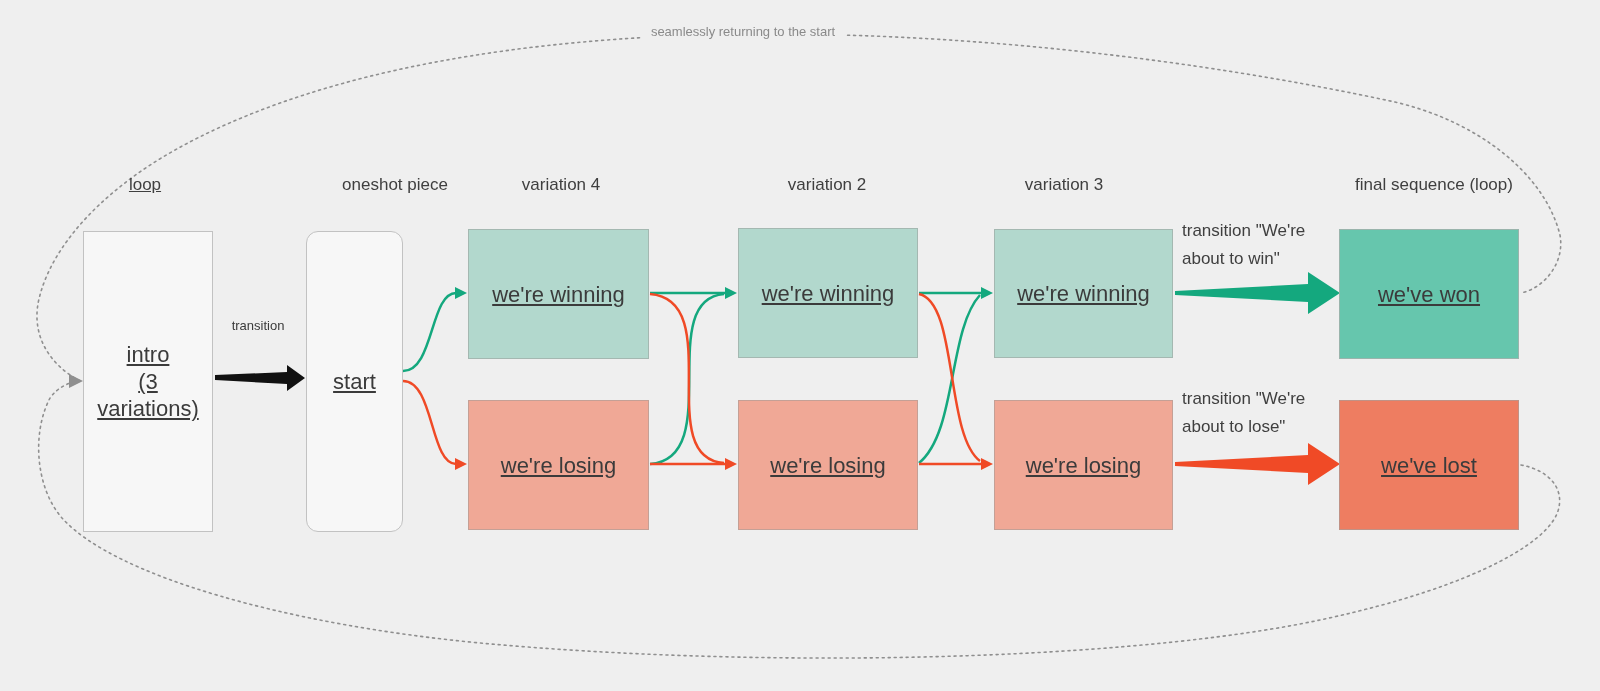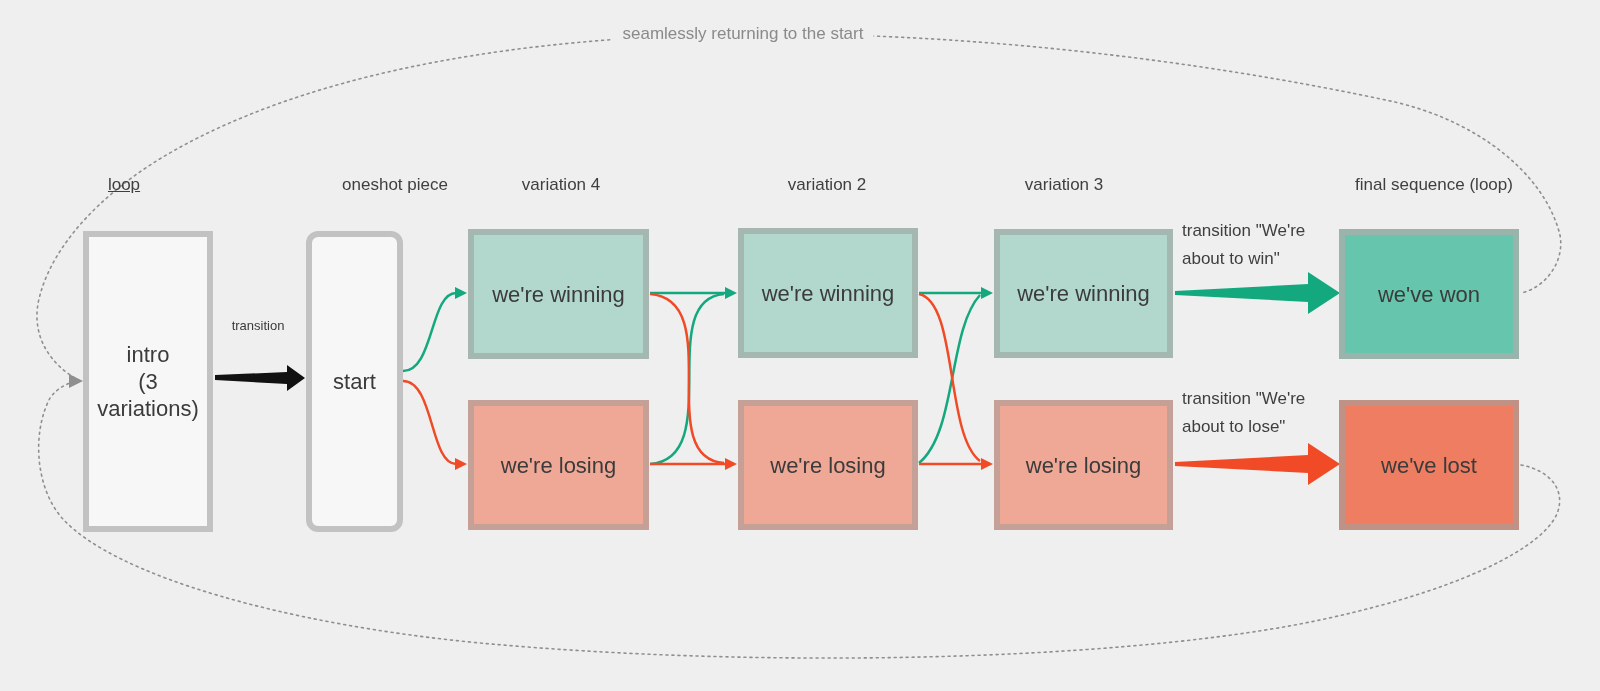--- a/index.html
+++ b/index.html
@@ -6,41 +6,42 @@
   .canvas{
     position:relative;
     width:1600px;height:691px;
     background:var(--background,#efefef);
     font-family:"Liberation Sans",sans-serif;
     overflow:hidden;
   }
   .layer-svg{position:absolute;left:0;top:0;z-index:1;}
   .node{
     position:absolute;z-index:2;
-    border:6px solid #d946ef;
+    border:1px solid #d946ef;
     display:flex;align-items:center;justify-content:center;
     text-align:center;
     color:var(--text-dark,#3b3b3b);
     font-size:22px;line-height:27px;
     box-sizing:border-box;
+    text-decoration:underline;
   }
   .node.plain{background:#f7f7f7;border-color:#c2c2c2;}
   .node.win-light{background:var(--win-light,#b2d8cd);border-color:#a4b8b1;}
   .node.lose-light{background:var(--lose-light,#f0a896);border-color:#c4a096;align-items:center;}
   .node.win-strong{background:var(--win-strong,#66c6ad);border-color:#9ab4ac;}
   .node.lose-strong{background:var(--lose-strong,#ee7d61);border-color:#c09286;}
   .col-label{
     position:absolute;z-index:3;top:175px;
     transform:translateX(-50%);
     font-size:17px;color:#3f3f3f;white-space:nowrap;
   }
   .top-annotation{
     position:absolute;z-index:3;top:24px;left:743px;
     transform:translateX(-50%);
-    font-size:17px;color:var(--text-muted,#8a8a8a);
+    font-size:13px;color:var(--text-muted,#8a8a8a);
     background:var(--background,#efefef);
     padding:0 10px;white-space:nowrap;
   }
   .edge-label-small{
     position:absolute;z-index:3;top:318px;left:258px;
     transform:translateX(-50%);
     font-size:13px;color:#3a3a3a;white-space:nowrap;
   }
   .edge-label-2line{
     position:absolute;z-index:3;left:1182px;
@@ -102,21 +103,21 @@
     <path class="edge-green" d="M 919 463 C 957 432, 948 330, 980 295"></path>
     <polygon class="fill-green" points="993,293 981,287 981,299"></polygon>
     <path class="edge-red" d="M 919 294 C 958 302, 945 435, 980 461"></path>
     <path class="edge-red" d="M 919 464 L 982 464"></path>
     <polygon class="fill-red" points="993,464 981,458 981,470"></polygon>
 
     <polygon class="fill-green" points="1175,291 1308,284 1308,272 1340,293 1308,314 1308,302 1175,295"></polygon>
     <polygon class="fill-red" points="1175,462 1308,455 1308,443 1340,464 1308,485 1308,473 1175,466"></polygon>
   </svg>
 
-  <div class="col-label" style="left:124px;text-decoration:underline;">loop</div>
+  <div class="col-label" style="left:145px;text-decoration:underline;">loop</div>
   <div class="col-label" style="left:395px;text-align:center;">oneshot piece</div>
   <div class="col-label" style="left:561px;">variation 4</div>
   <div class="col-label" style="left:827px;">variation 2</div>
   <div class="col-label" style="left:1064px;text-align:right;">variation 3</div>
   <div class="col-label" style="left:1434px;">final sequence (loop)</div>
 
   <div class="top-annotation">seamlessly returning to the start</div>
 
   <div class="node plain" style="left:83px;top:231px;width:130px;height:301px;align-items:center;">
     <div>

